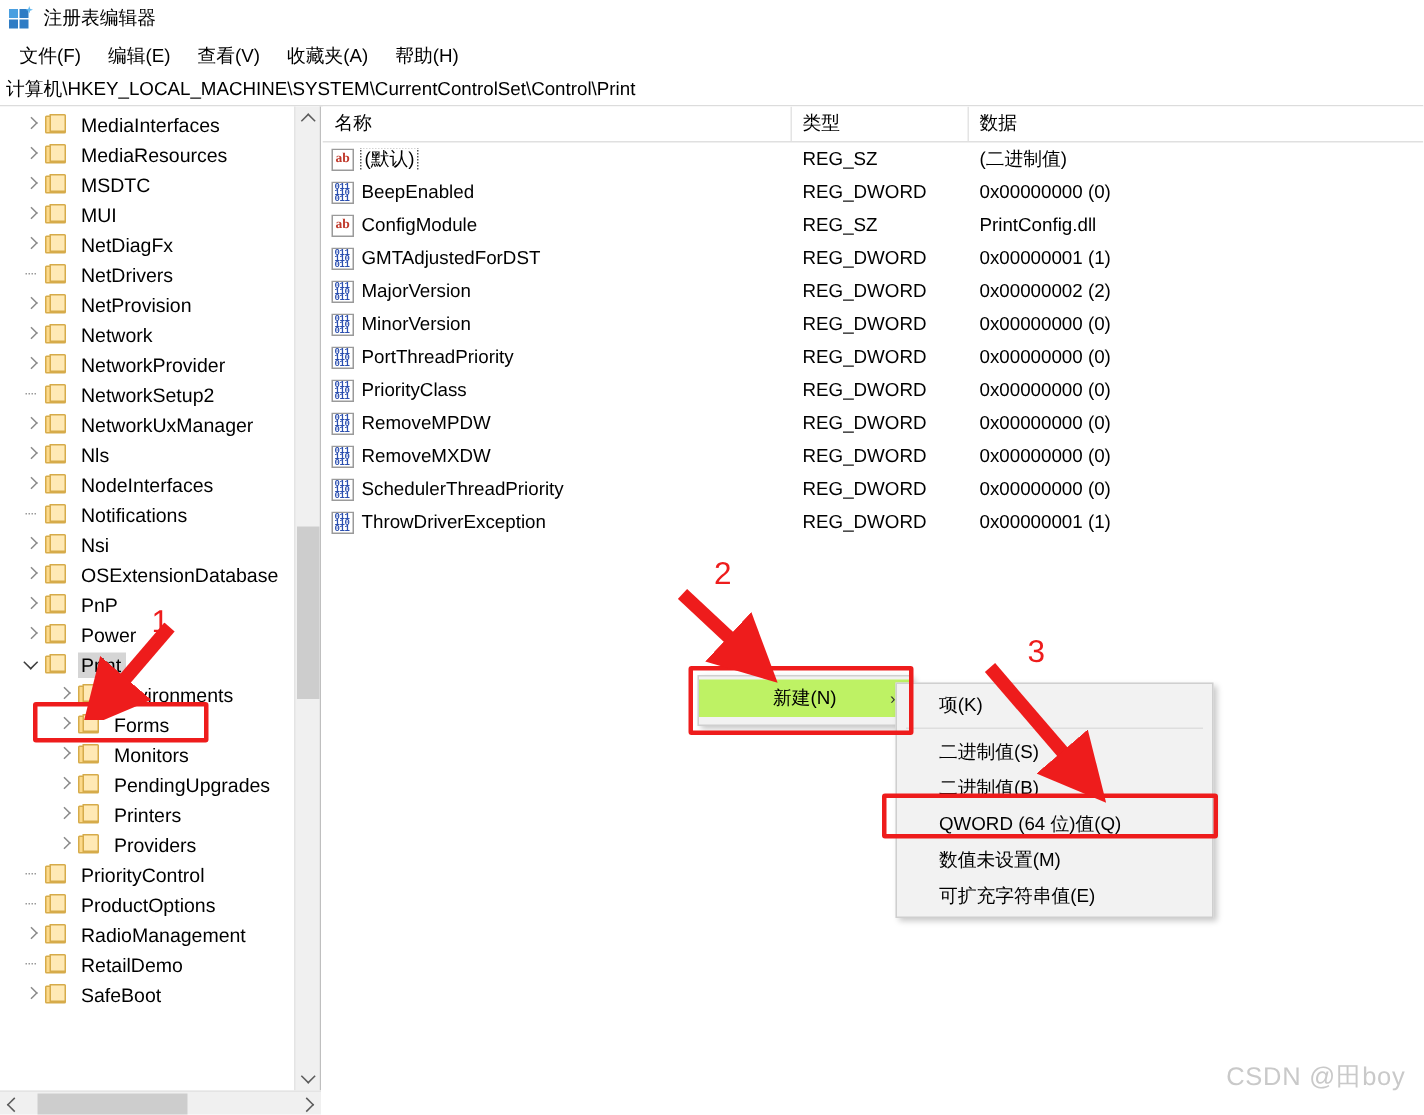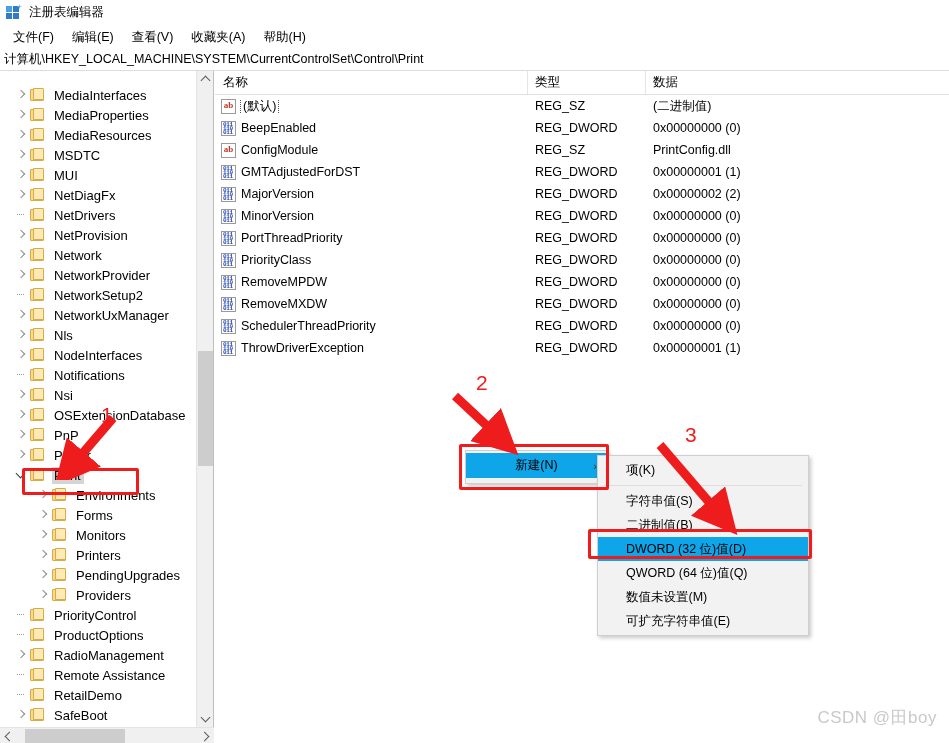--- a/index.html
+++ b/index.html
@@ -109,21 +109,21 @@
     position: absolute;
     left: 0; top: 0;
     width: 214px; height: 656px;
     background: #ffffff;
     border-right: 1px solid #bfbfbf;
     overflow: hidden;
     box-sizing: border-box;
   }
   .tree-inner {
     position: absolute;
-    left: 0; top: 12px;
+    left: 0; top: 0;
     width: 188px;
     padding-top: 2px;
   }
   .tree-row {
     height: 20px;
     display: flex;
     align-items: center;
     white-space: nowrap;
     font-size: 13px;
     position: relative;
@@ -356,21 +356,21 @@
     height: 24px;
     display: flex;
     align-items: center;
     padding-left: 28px;
     font-size: 12.5px;
     white-space: nowrap;
     position: relative;
     cursor: default;
     color: #000;
   }
-  .ctx-item.highlight { background: #0ea5e9; }
+  .ctx-item.highlight { background: #bef264; }
   .ctx-item .submenu-arrow {
     position: absolute;
     right: 10px;
     font-size: 11px;
     color: #333;
   }
   .ctx-sep {
     height: 1px;
     background: #dedede;
     margin: 3px 6px 3px 6px;
@@ -450,26 +450,20 @@
         <div class="tree-row">
           <span class="indent" style="width: 14px;"></span>
           <span class="twisty expandable"></span>
           <span class="folder"></span>
           <span class="tree-label">MediaInterfaces</span>
         </div>
         <div class="tree-row">
           <span class="indent" style="width: 14px;"></span>
           <span class="twisty expandable"></span>
           <span class="folder"></span>
-          <span class="tree-label">MediaProperties</span>
-        </div>
-        <div class="tree-row">
-          <span class="indent" style="width: 14px;"></span>
-          <span class="twisty expandable"></span>
-          <span class="folder"></span>
           <span class="tree-label">MediaResources</span>
         </div>
         <div class="tree-row">
           <span class="indent" style="width: 14px;"></span>
           <span class="twisty expandable"></span>
           <span class="folder"></span>
           <span class="tree-label">MSDTC</span>
         </div>
         <div class="tree-row">
           <span class="indent" style="width: 14px;"></span>
@@ -582,57 +576,51 @@
         <div class="tree-row">
           <span class="indent" style="width: 36px;"></span>
           <span class="twisty expandable"></span>
           <span class="folder"></span>
           <span class="tree-label">Monitors</span>
         </div>
         <div class="tree-row">
           <span class="indent" style="width: 36px;"></span>
           <span class="twisty expandable"></span>
           <span class="folder"></span>
+          <span class="tree-label">PendingUpgrades</span>
+        </div>
+        <div class="tree-row">
+          <span class="indent" style="width: 36px;"></span>
+          <span class="twisty expandable"></span>
+          <span class="folder"></span>
           <span class="tree-label">Printers</span>
         </div>
         <div class="tree-row">
           <span class="indent" style="width: 36px;"></span>
           <span class="twisty expandable"></span>
           <span class="folder"></span>
-          <span class="tree-label">PendingUpgrades</span>
-        </div>
-        <div class="tree-row">
-          <span class="indent" style="width: 36px;"></span>
-          <span class="twisty expandable"></span>
-          <span class="folder"></span>
           <span class="tree-label">Providers</span>
         </div>
         <div class="tree-row">
           <span class="indent" style="width: 14px;"></span>
           <span class="twisty leaf"></span>
           <span class="folder"></span>
           <span class="tree-label">PriorityControl</span>
         </div>
         <div class="tree-row">
           <span class="indent" style="width: 14px;"></span>
           <span class="twisty leaf"></span>
           <span class="folder"></span>
           <span class="tree-label">ProductOptions</span>
         </div>
         <div class="tree-row">
           <span class="indent" style="width: 14px;"></span>
           <span class="twisty expandable"></span>
           <span class="folder"></span>
           <span class="tree-label">RadioManagement</span>
-        </div>
-        <div class="tree-row">
-          <span class="indent" style="width: 14px;"></span>
-          <span class="twisty leaf"></span>
-          <span class="folder"></span>
-          <span class="tree-label">Remote Assistance</span>
         </div>
         <div class="tree-row">
           <span class="indent" style="width: 14px;"></span>
           <span class="twisty leaf"></span>
           <span class="folder"></span>
           <span class="tree-label">RetailDemo</span>
         </div>
         <div class="tree-row">
           <span class="indent" style="width: 14px;"></span>
           <span class="twisty expandable"></span>
@@ -768,27 +756,24 @@
     <span class="submenu-arrow">›</span>
   </div>
 </div>
 
 <div class="ctx-menu" id="menu-newsub">
     <div class="ctx-item">
       <span>项(K)</span>
     </div>
     <div class="ctx-sep"></div>
     <div class="ctx-item">
-      <span>字符串值(S)</span>
+      <span>二进制值(S)</span>
     </div>
     <div class="ctx-item">
       <span>二进制值(B)</span>
-    </div>
-    <div class="ctx-item highlight">
-      <span>DWORD (32 位)值(D)</span>
     </div>
     <div class="ctx-item">
       <span>QWORD (64 位)值(Q)</span>
     </div>
     <div class="ctx-item">
       <span>数值未设置(M)</span>
     </div>
     <div class="ctx-item">
       <span>可扩充字符串值(E)</span>
     </div>

